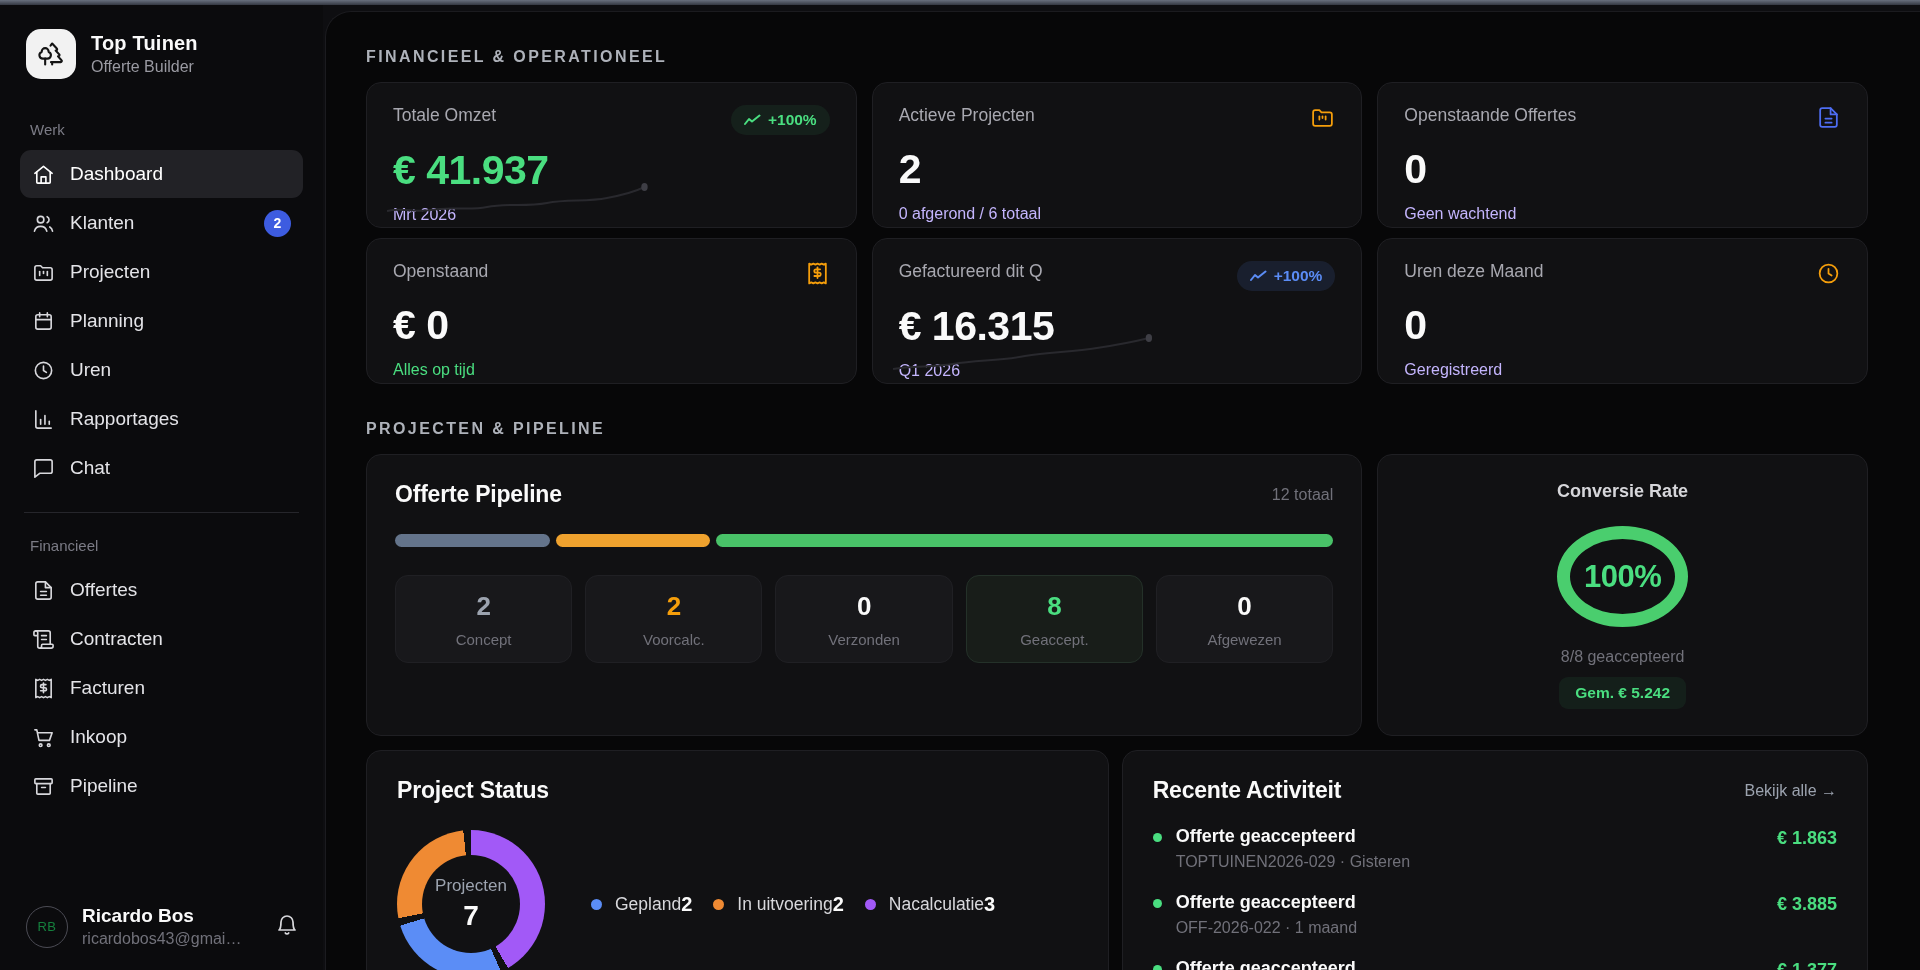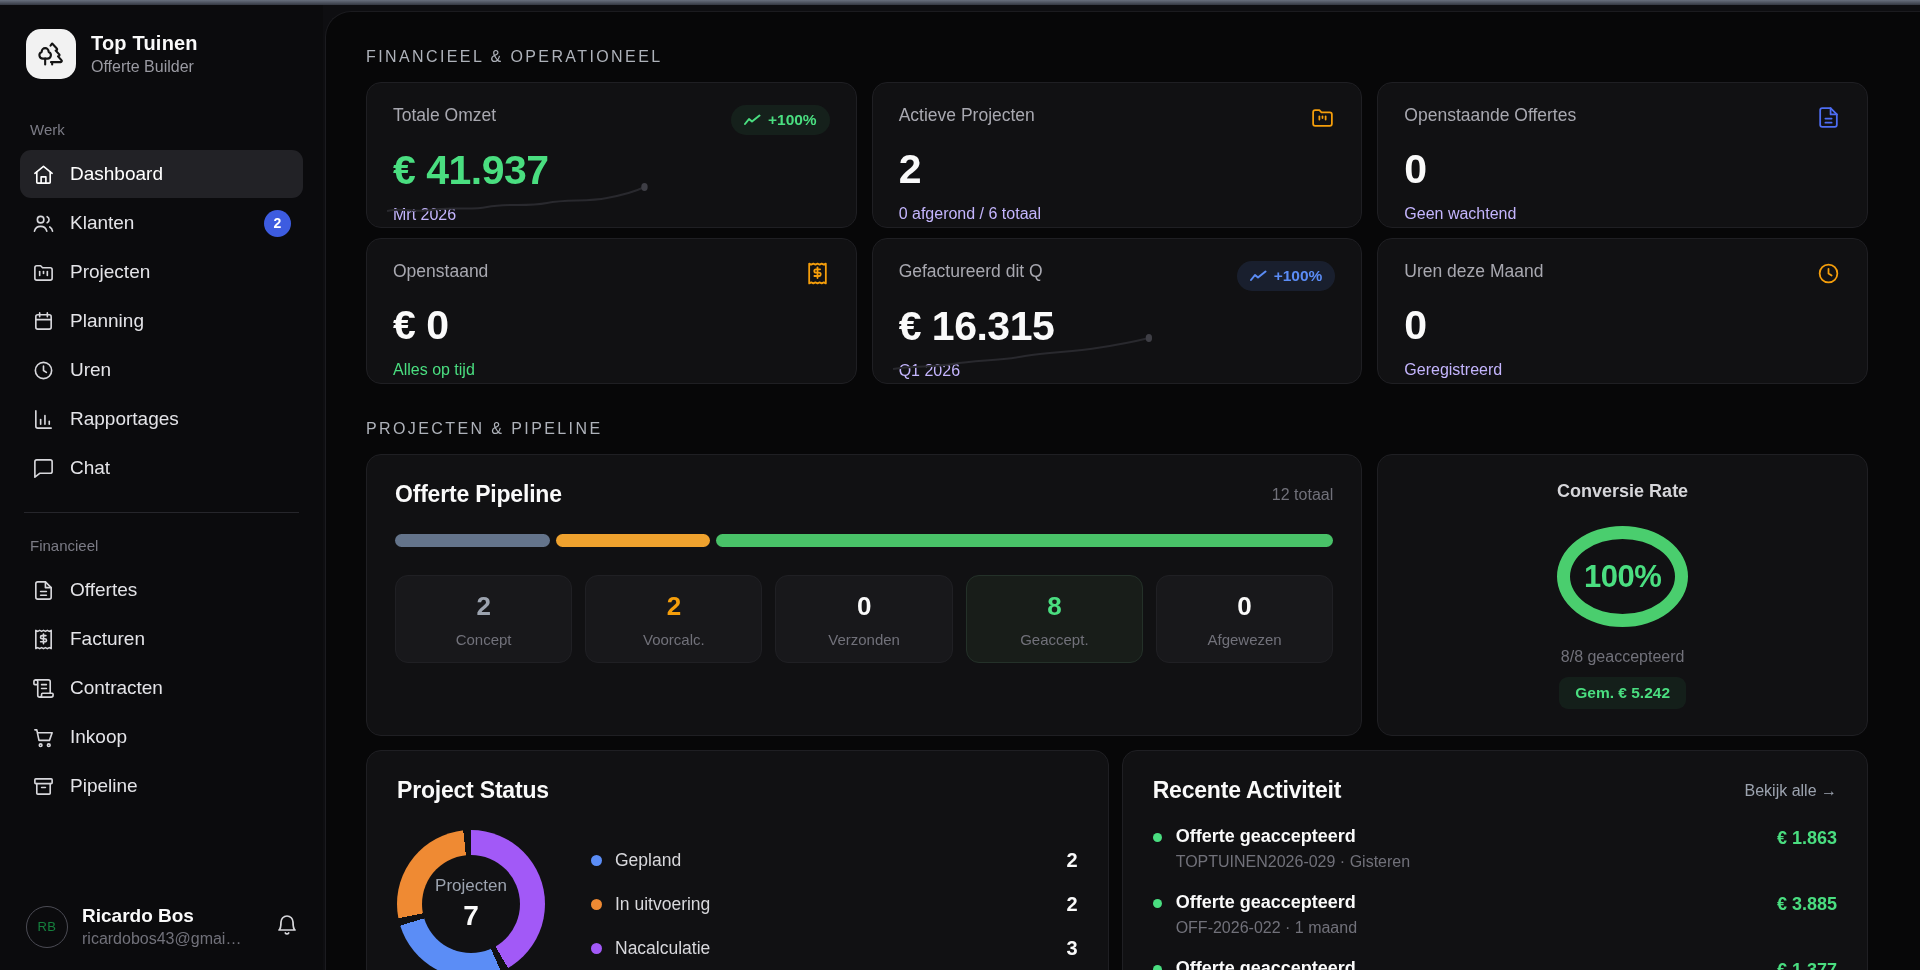--- a/index.html
+++ b/index.html
@@ -57,21 +57,21 @@
   .bell svg { width:24px; height:24px; }
 
   
   .main-wrap { flex:1; position:relative; min-width:0; padding-top:6px; padding-left:2px; }
   .panel {
     position:absolute; inset:6px 0 0 2px;
     background:#070708; border:1px solid #1b1b1f; border-right:none; border-bottom:none;
     border-top-left-radius:26px;
     padding:36px 52px 0 40px; overflow:hidden;
   }
-  .section-title { font-size:16px; font-weight:400; letter-spacing:2.4px; color:#aeb2ba; }
+  .section-title { font-size:16px; font-weight:700; letter-spacing:2.4px; color:#aeb2ba; }
   .section-title.s2 { margin-top:36px; }
 
   .card { background:#111113; border:1px solid #1f1f23; border-radius:15px; position:relative; }
 
   
   .kpi-grid { display:grid; grid-template-columns:repeat(3,1fr); gap:10px 15px; margin-top:16px; }
   .kpi { height:146px; padding:22px 26px; overflow:hidden; }
   .kpi-head { display:flex; align-items:flex-start; justify-content:space-between; }
   .kpi-title { font-size:17.5px; color:#a8a8b0; }
   .kpi-value { font-size:41px; font-weight:800; color:#fafafa; letter-spacing:-.5px; margin-top:12px; }
@@ -133,21 +133,21 @@
   .ps-content { display:flex; align-items:center; margin-top:26px; }
   .donut { width:148px; height:148px; border-radius:50%; position:relative; flex:none;
     background:conic-gradient(#a259f7 0deg 150deg, #111113 150deg 156deg,
                               #5b8df6 156deg 253deg, #111113 253deg 259deg,
                               #ef8a33 259deg 354deg, #111113 354deg 360deg);
   }
   .donut::after { content:""; position:absolute; inset:25px; border-radius:50%; background:#111113; }
   .donut-center { position:absolute; inset:0; z-index:2; display:flex; flex-direction:column; align-items:center; justify-content:center; gap:4px; }
   .donut-label { font-size:17px; color:#9ca3af; }
   .donut-value { font-size:28px; font-weight:700; color:#fafafa; }
-  .legend { flex:1; margin-left:46px; display:flex; flex-direction:column; gap:21px; }
+  .legend { flex:1; margin-left:46px; display:flex; gap:21px; }
   .legend-row { display:flex; align-items:center; }
   .dot { width:11px; height:11px; border-radius:50%; margin-right:13px; flex:none; }
   .legend-label { font-size:17.5px; color:#d8d8dc; }
   .legend-value { margin-left:auto; font-size:20px; font-weight:700; color:#fafafa; }
 
   .act-list { margin-top:22px; display:flex; flex-direction:column; gap:21px; }
   .act-row { display:flex; align-items:flex-start; }
   .act-dot { width:9px; height:9px; border-radius:50%; background:#4ade80; margin:7px 14px 0 0; flex:none; }
   .act-title { font-size:18px; font-weight:600; color:#fafafa; }
   .act-meta { font-size:16px; color:#71717a; margin-top:6px; }
@@ -249,33 +249,33 @@
       <div class="nav-item">
         <svg class="ic" viewBox="0 0 24 24">
             <path d="M14 3H6a2 2 0 0 0-2 2v14a2 2 0 0 0 2 2h12a2 2 0 0 0 2-2V9z"></path>
             <path d="M14 3v6h6"></path>
             <path d="M9 13h6M9 17h6"></path>
           </svg>
         <span>Offertes</span>
       </div>
       <div class="nav-item">
         <svg class="ic" viewBox="0 0 24 24">
+            <path d="M19 17V5a2 2 0 0 0-2-2H4"></path>
+            <path d="M8 21h12a2 2 0 0 0 2-2v-1a1 1 0 0 0-1-1H11a1 1 0 0 0-1 1v1a2 2 0 1 1-4 0V5a2 2 0 1 0-4 0v2a1 1 0 0 0 1 1h3"></path>
+            <path d="M15 8h-5M15 12h-5"></path>
+          </svg>
+        <span>Contracten</span>
+      </div>
+      <div class="nav-item">
+        <svg class="ic" viewBox="0 0 24 24">
             <path d="M4 2.5v19l2-1 2 1 2-1 2 1 2-1 2 1 2-1 2 1v-19l-2 1-2-1-2 1-2-1-2 1-2-1-2 1z"></path>
             <path d="M14.5 8h-4a1.6 1.6 0 0 0 0 3.2h3a1.6 1.6 0 0 1 0 3.2H9"></path>
             <path d="M12 6.2v10.2"></path>
           </svg>
         <span>Facturen</span>
-      </div>
-      <div class="nav-item">
-        <svg class="ic" viewBox="0 0 24 24">
-            <path d="M19 17V5a2 2 0 0 0-2-2H4"></path>
-            <path d="M8 21h12a2 2 0 0 0 2-2v-1a1 1 0 0 0-1-1H11a1 1 0 0 0-1 1v1a2 2 0 1 1-4 0V5a2 2 0 1 0-4 0v2a1 1 0 0 0 1 1h3"></path>
-            <path d="M15 8h-5M15 12h-5"></path>
-          </svg>
-        <span>Contracten</span>
       </div>
       <div class="nav-item">
         <svg class="ic" viewBox="0 0 24 24">
             <circle cx="9" cy="20" r="1.4"></circle>
             <circle cx="17.5" cy="20" r="1.4"></circle>
             <path d="M3 4h2l2.3 11h10.9L21 7H6"></path>
           </svg>
         <span>Inkoop</span>
       </div>
       <div class="nav-item">

